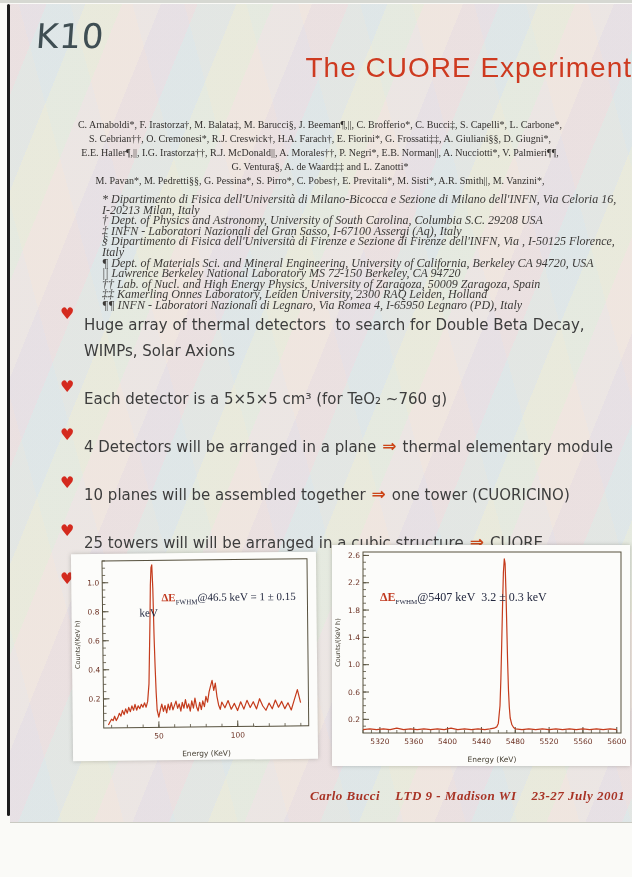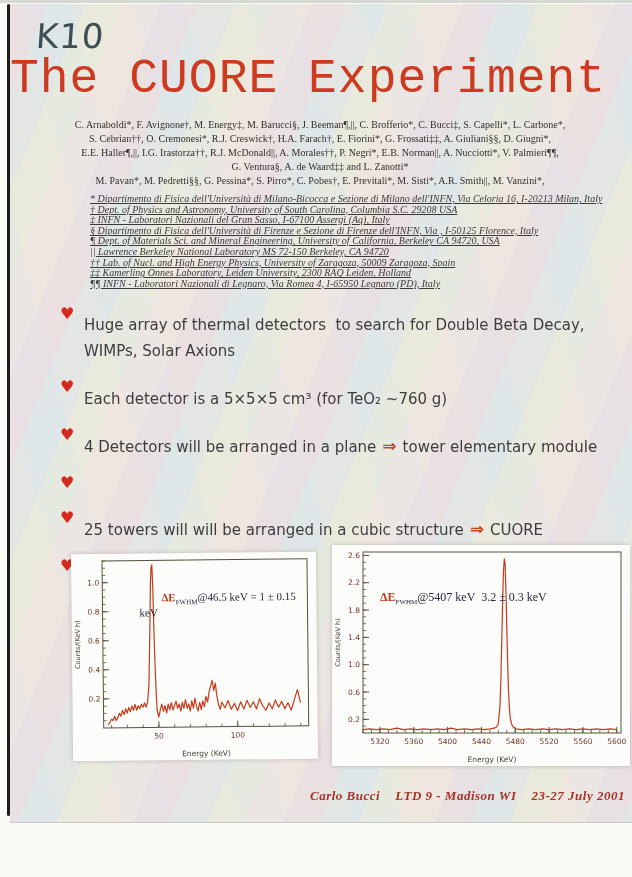--- a/index.html
+++ b/index.html
@@ -26,32 +26,32 @@
   .scan-edge{position:absolute; left:7px; top:4px; width:3px; height:812px; background:#1c1c1c; border-radius:2px;}
   .top-strip{position:absolute; left:0; top:0; width:100%; height:3px; background:#d6d8d2;}
 
   .slide-code{
     position:absolute; left:26px; top:12px;
     font-size:34px; color:#3f4e53; letter-spacing:1px;
     font-family:"DejaVu Sans", sans-serif; transform:skewX(-4deg);
   }
   .main-title{
     position:absolute; left:0; top:48px; width:100%;
-    text-align:left; font-size:48px; color:#ce3a20;
-    font-family:Liberation Mono, monospace; letter-spacing:1px;
+    text-align:right; font-size:28px; color:#ce3a20;
+    font-family:Liberation Sans, sans-serif; letter-spacing:1px;
   }
   .authors{
     position:absolute; left:10px; top:114px; width:600px;
     text-align:center; font-family:"Liberation Serif", serif;
     font-size:10px; line-height:14px; color:#33302e;
   }
   .affils{
-    position:absolute; left:80px; top:190px; width:520px;
+    position:absolute; left:92px; top:190px; width:520px;
     font-family:"Liberation Serif", serif; font-style:italic;
-    font-size:10px; line-height:10.6px; color:#3c3a38;text-decoration:underline;
+    font-size:12px; line-height:10.6px; color:#3c3a38;
   }
   .bullets{
     position:absolute; left:50px; top:297px; width:560px;
     font-family:"DejaVu Sans", sans-serif; font-size:15px;
     line-height:25px; color:#3d3d3d;
   }
   .bullet{display:flex; margin-bottom:10px;}
   .heart{color:#d42a1e; font-size:16px; width:24px; flex:0 0 24px; line-height:25px;}
   .btext{white-space:pre-wrap;margin-top:12px;}
   .arrow{color:#cc4517; font-weight:bold; font-size:17px; margin:0 6px;}
@@ -82,21 +82,21 @@
 <body>
 
 <div class="page">
   <div class="top-strip"></div>
   <div class="slide">
 
     <div class="slide-code">K10</div>
     <div class="main-title">The CUORE Experiment</div>
 
     <div class="authors">
-      <div>C. Arnaboldi*, F. Avignone†, M. Energy‡, M. Barucci§, J. Beeman¶,||, C. Brofferio*, C. Bucci‡, S. Capelli*, L. Carbone*,</div>
+      <div>C. Arnaboldi*, F. Irastorza†, M. Balata‡, M. Barucci§, J. Beeman¶,||, C. Brofferio*, C. Bucci‡, S. Capelli*, L. Carbone*,</div>
       <div>S. Cebrian††, O. Cremonesi*, R.J. Creswick†, H.A. Farach†, E. Fiorini*, G. Frossati‡‡, A. Giuliani§§, D. Giugni*,</div>
       <div>E.E. Haller¶,||, I.G. Irastorza††, R.J. McDonald||, A. Morales††, P. Negri*, E.B. Norman||, A. Nucciotti*, V. Palmieri¶¶,</div>
       <div>G. Ventura§, A. de Waard‡‡ and L. Zanotti*</div>
       <div>M. Pavan*, M. Pedretti§§, G. Pessina*, S. Pirro*, C. Pobes†, E. Previtali*, M. Sisti*, A.R. Smith||, M. Vanzini*,</div>
     </div>
 
     <div class="affils">
       <div>* Dipartimento di Fisica dell'Università di Milano-Bicocca e Sezione di Milano dell'INFN, Via Celoria 16, I-20213 Milan, Italy</div>
       <div>† Dept. of Physics and Astronomy, University of South Carolina, Columbia S.C. 29208 USA</div>
       <div>‡ INFN - Laboratori Nazionali del Gran Sasso, I-67100 Assergi (Aq), Italy</div>
@@ -112,24 +112,25 @@
       <div class="bullet">
         <span class="heart">♥</span>
         <span class="btext"><span>Huge array of thermal detectors  to search for Double Beta Decay, WIMPs, Solar Axions</span><span class="arrow"></span><span></span></span>
       </div>
       <div class="bullet">
         <span class="heart">♥</span>
         <span class="btext"><span>Each detector is a 5×5×5 cm³ (for TeO₂ ~760 g)</span><span class="arrow"></span><span></span></span>
       </div>
       <div class="bullet">
         <span class="heart">♥</span>
-        <span class="btext"><span>4 Detectors will be arranged in a plane</span><span class="arrow">⇒</span><span>tower elementary module</span></span>
-      </div>
-      <div class="bullet">
-        <span class="heart">♥</span>
+        <span class="btext"><span>4 Detectors will be arranged in a plane</span><span class="arrow">⇒</span><span>thermal elementary module</span></span>
+      </div>
+      <div class="bullet">
+        <span class="heart">♥</span>
+        <span class="btext"><span>10 planes will be assembled together</span><span class="arrow">⇒</span><span>one tower (CUORICINO)</span></span>
       </div>
       <div class="bullet">
         <span class="heart">♥</span>
         <span class="btext"><span>25 towers will will be arranged in a cubic structure</span><span class="arrow">⇒</span><span>CUORE</span></span>
       </div>
       <div class="bullet">
         <span class="heart">♥</span>
       </div>
     </div>
 

